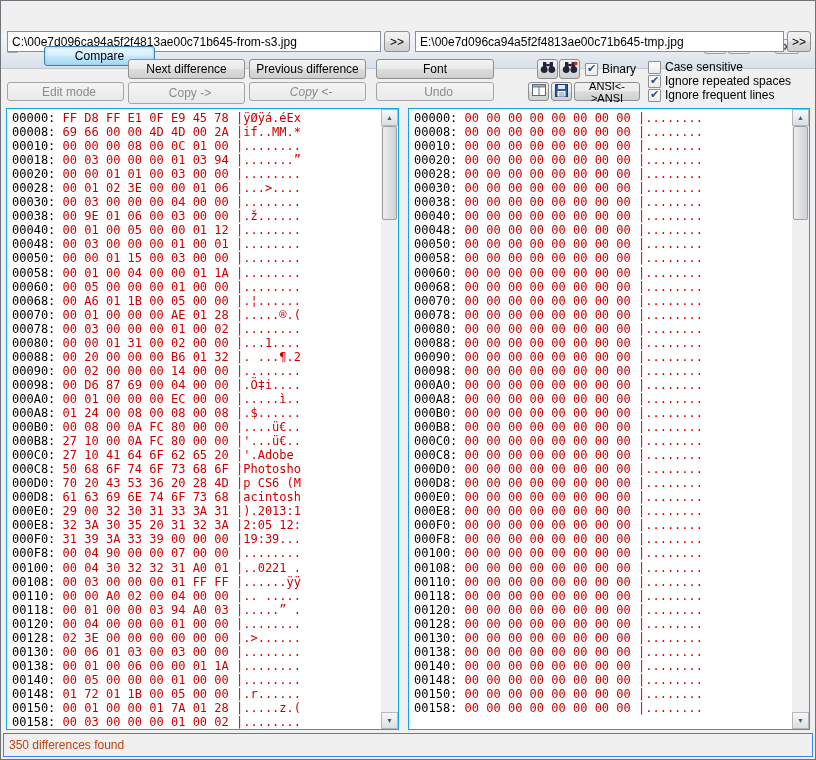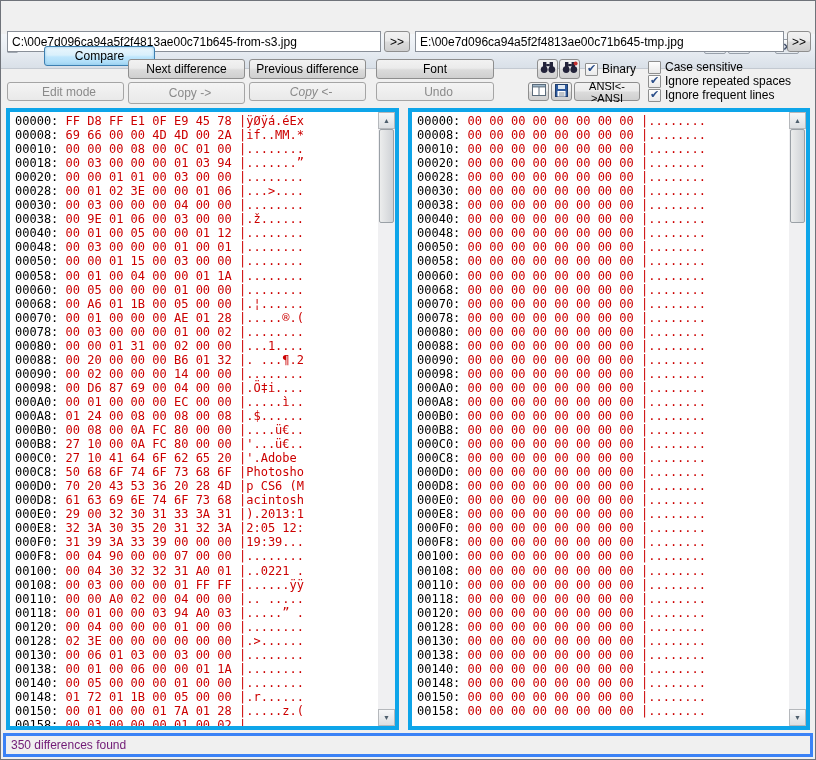--- a/index.html
+++ b/index.html
@@ -48,21 +48,21 @@
   .cb { position:absolute; display:flex; align-items:center; gap:4px;
         font-size:12px; color:#000; cursor:default; white-space:nowrap; }
   .cb .box { width:13px; height:13px; border:1px solid #8e8f8f; border-radius:1px;
              background:linear-gradient(180deg,#fefefe,#eaeaea);
              display:flex; align-items:center; justify-content:center; flex:0 0 auto; }
   .cb .check-icon { display:none; font-size:11px; line-height:1; color:#2c4f8a;
                     margin-top:-2px; }
   .cb .box.checked .check-icon { display:block; }
 
   
-  .hex-panel { position:absolute; top:107px; height:622px; border:4px solid #0ea5e9;
+  .hex-panel { position:absolute; top:107px; height:622px; border:1px solid #0ea5e9;
                background:#fff; }
   .hex-content { position:absolute; left:0; top:0; right:17px; bottom:0;
                  overflow:hidden; padding:2px 0 0 5px; }
   .hex-row { font:12px/14.05px "DejaVu Sans Mono",monospace; white-space:pre; }
   .hex-row .off { color:#000; }
   .hex-row .hx  { color:#cc0000; }
 
   
   .vscroll { position:absolute; top:0; right:0; bottom:0; width:17px; background:#f0f0f2; }
   .sb-btn { position:absolute; left:0; width:17px; height:17px;
@@ -70,23 +70,23 @@
             background:linear-gradient(180deg,#f6f7f8,#dcdfe2);
             display:flex; align-items:center; justify-content:center; }
   .sb-up { top:0; } .sb-down { bottom:0; }
   .sb-arrow { font-size:7px; color:#4d5e6c; line-height:1; }
   .sb-thumb { position:absolute; left:1px; right:1px; top:17px; height:94px;
               border:1px solid #9aa0a6; border-radius:2px;
               background:linear-gradient(90deg,#eceded,#cfd2d6); }
 
   
   .statusbar { position:absolute; left:2px; right:2px; top:732px; height:24px;
-               border:3px solid #3b82f6; background:#f0f0f0;
+               border:1px solid #3b82f6; background:#f0f0f0;
                display:flex; align-items:center; padding-left:5px;
-               font-size:12px; color:#701a75; }
+               font-size:12px; color:#c2410c; }
 </style>
 </head>
 <body>
 
 <div class="window">
 
   <div class="titlebar">
     <span class="app-icon">
       <svg width="17" height="16" viewBox="0 0 17 16">
         <rect x="1" y="3" width="9" height="11" fill="#ffffff" stroke="#5a6470"></rect>

